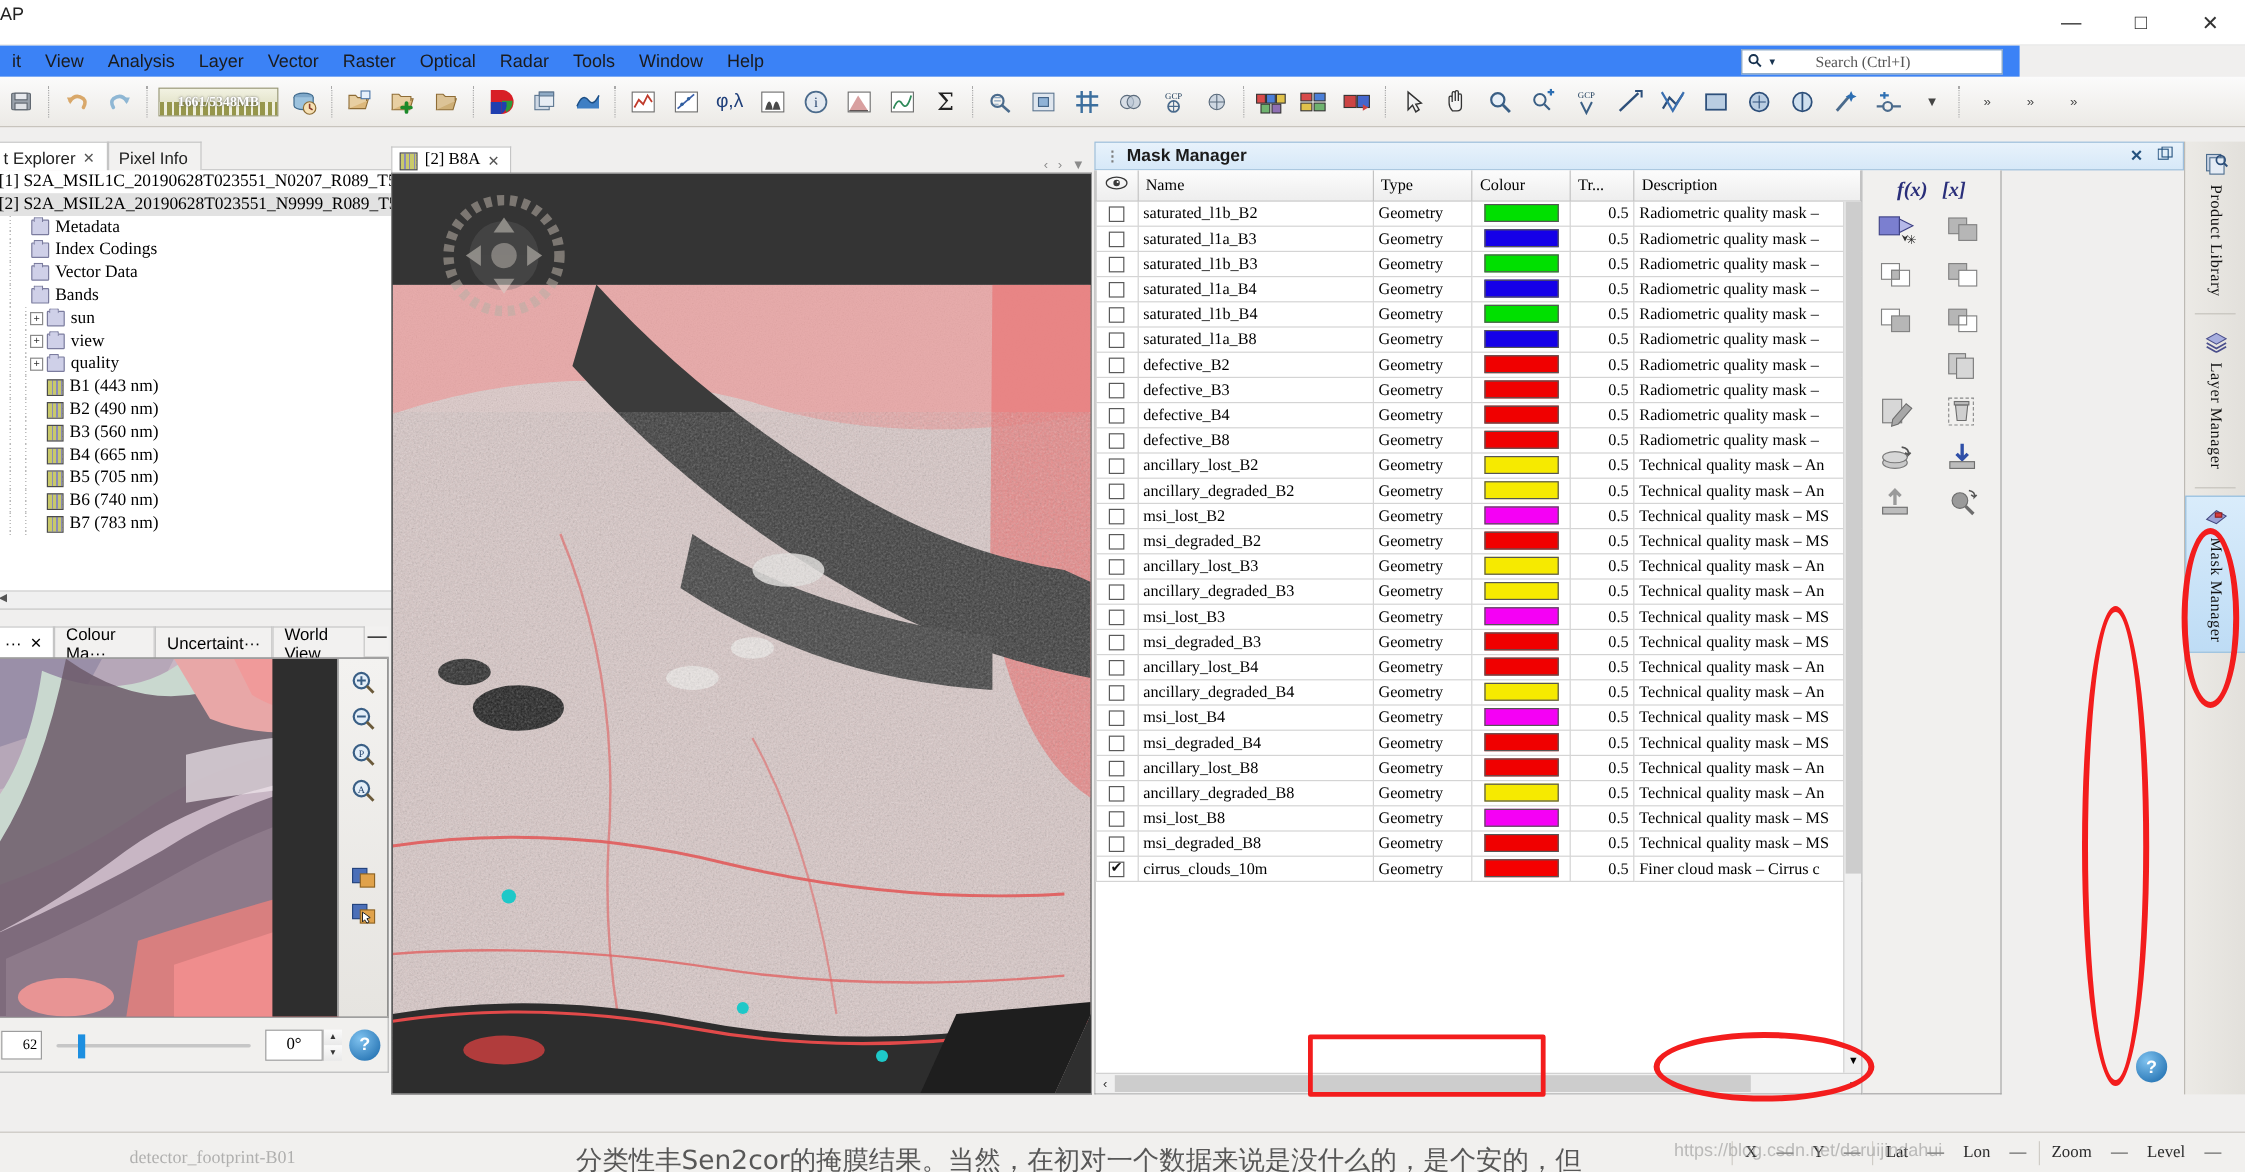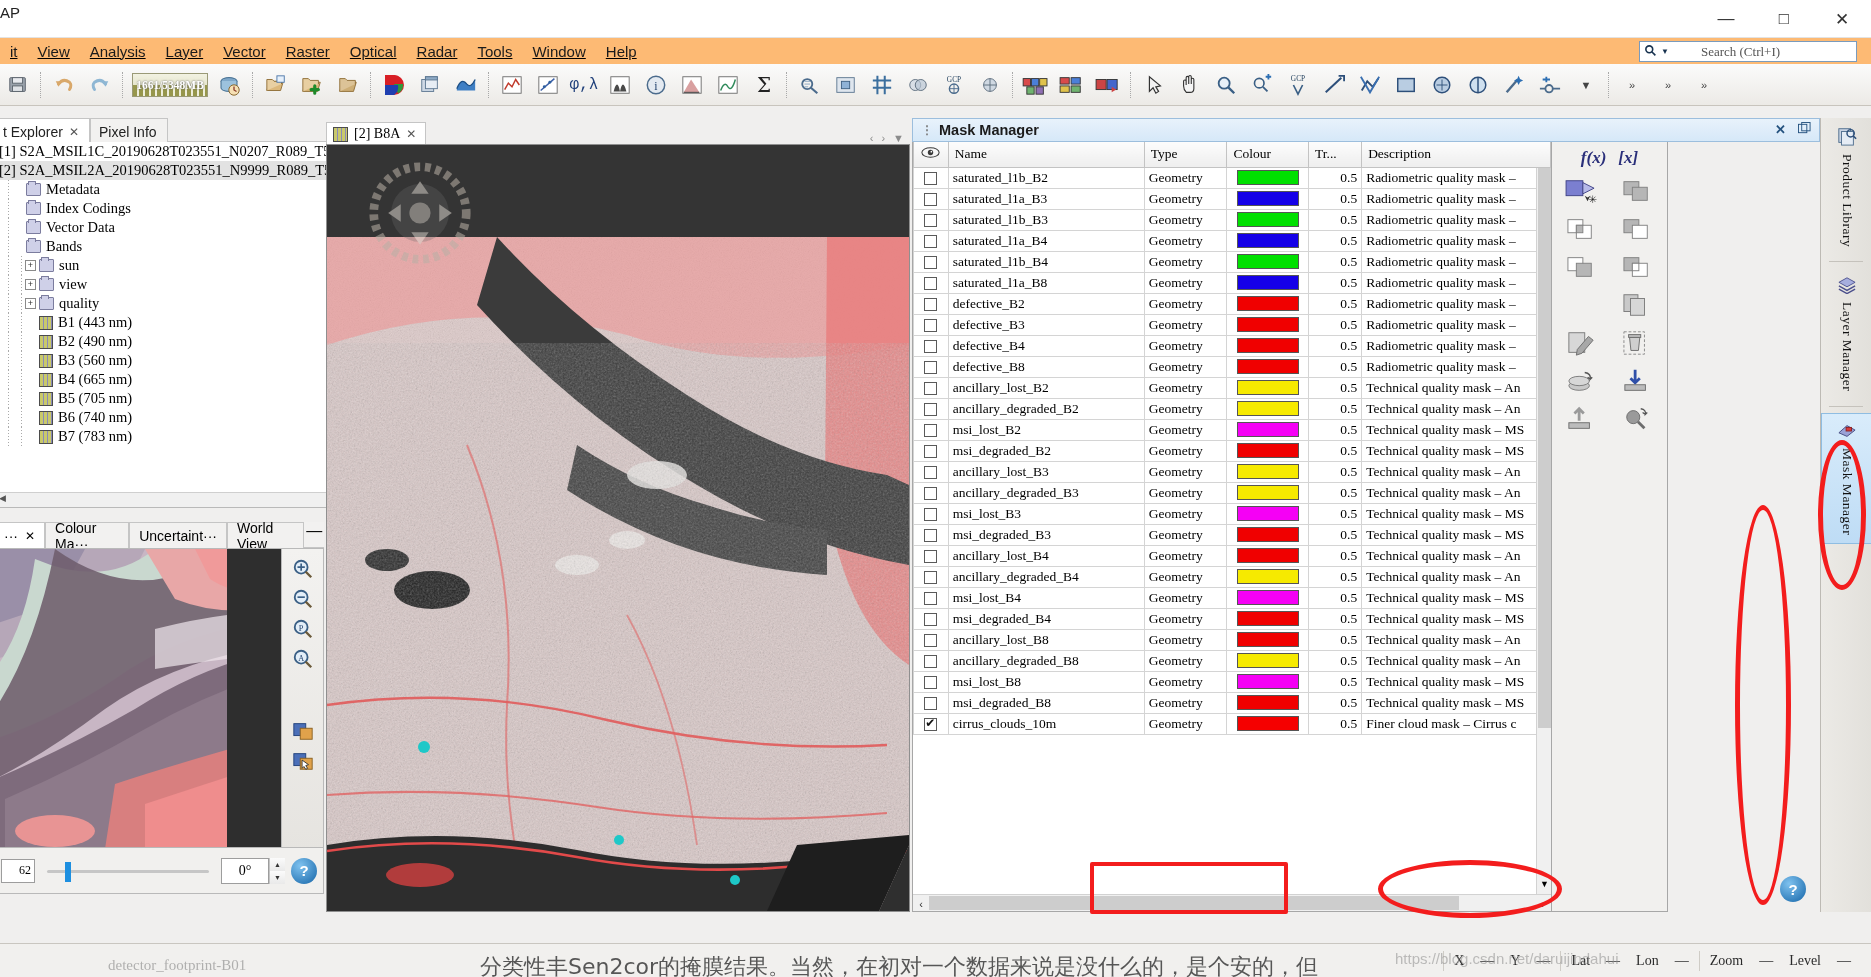--- a/index.html
+++ b/index.html
@@ -23,43 +23,43 @@
     position: absolute; left: 0px; top: 4px; font-size: 15px; color: #222;
   }
   .winbtns { position: absolute; right: 0; top: 0; display: flex; height: 38px; }
   .winbtn {
     width: 58px; height: 38px; display: flex; align-items: center; justify-content: center;
     font-size: 17px; color: #333; cursor: default;
   }
 
   
   .menubar {
-    position: absolute; left: 0; top: 38px; width: 1871px; height: 26px;
-    background: #fdba74; display: flex; align-items: center; padding-left: 0px; text-decoration: underline;
+    position: absolute; left: 0; top: 38px; width: 1683px; height: 26px;
+    background: #3b82f6; display: flex; align-items: center; padding-left: 0px;
   }
   .menuitem { padding: 2px 10px; font-size: 15px; color: #1b1b1b; cursor: default; }
   .searchbox {
     position: absolute; right: 14px; top: 3px; width: 218px; height: 21px;
     border: 1px solid #7a9bbd; background: #fff; display: flex; align-items: center;
     padding-left: 4px; font-size: 12px;
   }
   .searchbox .sicon { color: #1a3a6b; font-size: 12px; margin-right: 4px; }
   .searchbox .stext { color: #555; font-family: "Liberation Serif", serif; font-size: 13px; margin-left: 28px; }
 
   
   .toolbar {
     position: absolute; left: 0; top: 64px; width: 1871px; height: 42px;
     background: linear-gradient(#fbfbfb,#eceae6); border-bottom: 1px solid #c8c4bd;
     display: flex; align-items: center;
   }
   .tb { width: 34px; height: 34px; margin: 0 1px; display: flex; align-items: center;
         justify-content: center; border-radius: 2px; cursor: default; }
   .tbsep { width: 2px; height: 26px; border-left: 1px dotted #a9a9a9; margin: 0 4px; }
   .memgauge {
-    width: 76px; height: 24px; position: relative; border: 1px solid #9a9a77;
+    width: 100px; height: 24px; position: relative; border: 1px solid #9a9a77;
     background: linear-gradient(#f2f2e2,#d9d9b9); display: flex; align-items: center;
     justify-content: center; margin: 0 4px;
   }
   .memgauge .bars { position: absolute; left: 0; bottom: 0; width: 100%; height: 11px;
     background: repeating-linear-gradient(90deg,#8a8a38 0 4px,#f2f2e2 4px 6px); opacity: .85; }
   .memgauge span { position: relative; color: #fff; font-weight: bold; font-size: 11.5px;
     font-family: "Liberation Serif", serif; text-shadow: 0 0 2px #555; }
 
   
   .pe-panel { position: absolute; left: -6px; top: 118px; width: 380px; height: 390px; }
@@ -333,21 +333,21 @@
     </div>
     <div class="tb">
       <svg width="24" height="22" viewBox="0 0 24 24">
           <rect x="2" y="3" width="20" height="18" fill="#fff" stroke="#6d6d6d"></rect>
           <path d="M4 18 L19 5" stroke="#3a5fa8" stroke-width="1.6"></path>
           <circle cx="8" cy="14" r="1.6" fill="#2f5f9e"></circle>
           <circle cx="14" cy="9" r="1.6" fill="#2f5f9e"></circle>
         </svg>
     </div>
     <div class="tb">
-      <span style="font-family:Liberation Mono, monospace;font-size:16px;color:#1f3f7a;">φ,λ</span>
+      <span style="font-family:Liberation Sans, sans-serif;font-size:16px;color:#1f3f7a;">φ,λ</span>
     </div>
     <div class="tb">
       <svg width="24" height="22" viewBox="0 0 24 24">
           <rect x="2" y="3" width="20" height="18" fill="#fff" stroke="#6d6d6d"></rect>
           <path d="M5 19 Q9 4 12 19 Q15 4 19 19" fill="#4a4a4a"></path>
         </svg>
     </div>
     <div class="tb">
       <svg width="22" height="22" viewBox="0 0 24 24">
           <circle cx="12" cy="12" r="9.5" fill="#e4eaf1" stroke="#4b6b8c" stroke-width="1.6"></circle>

